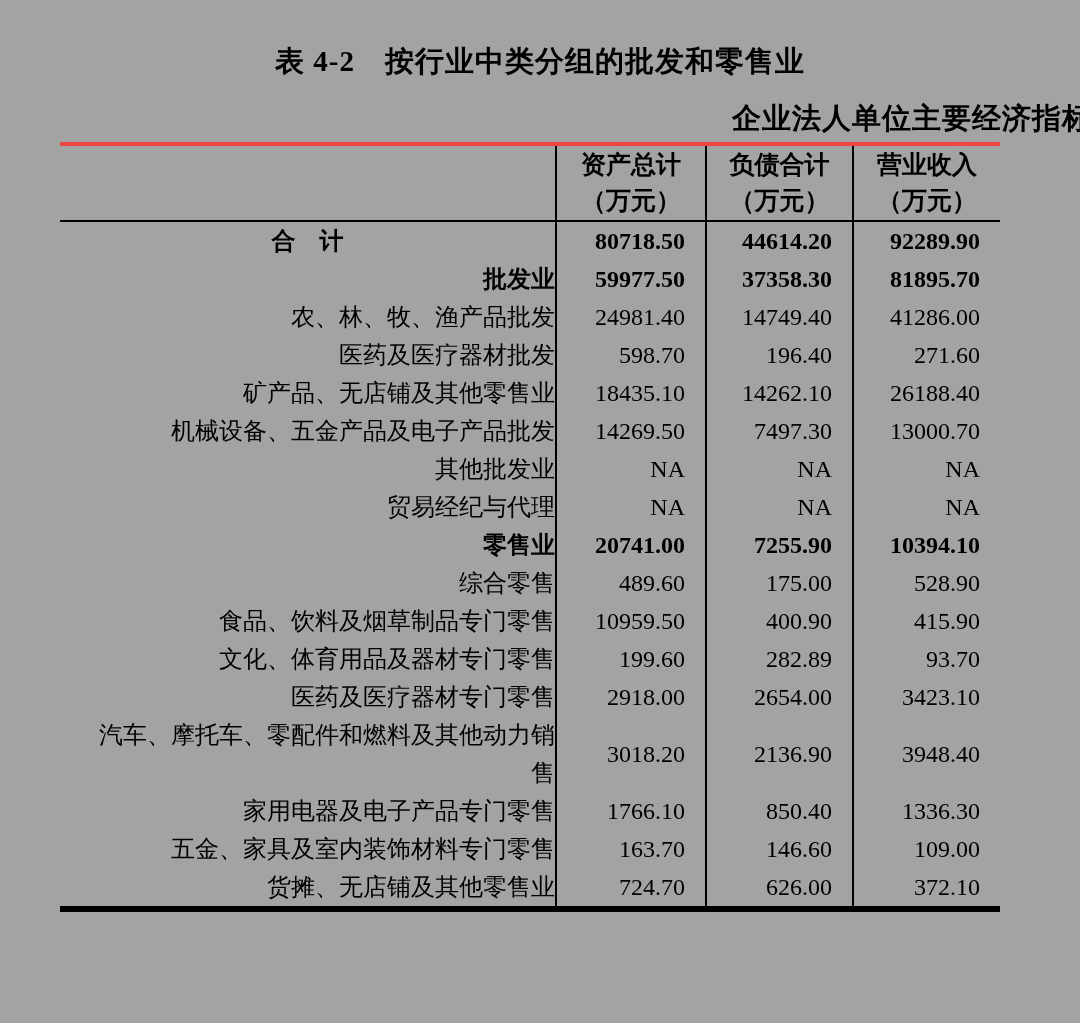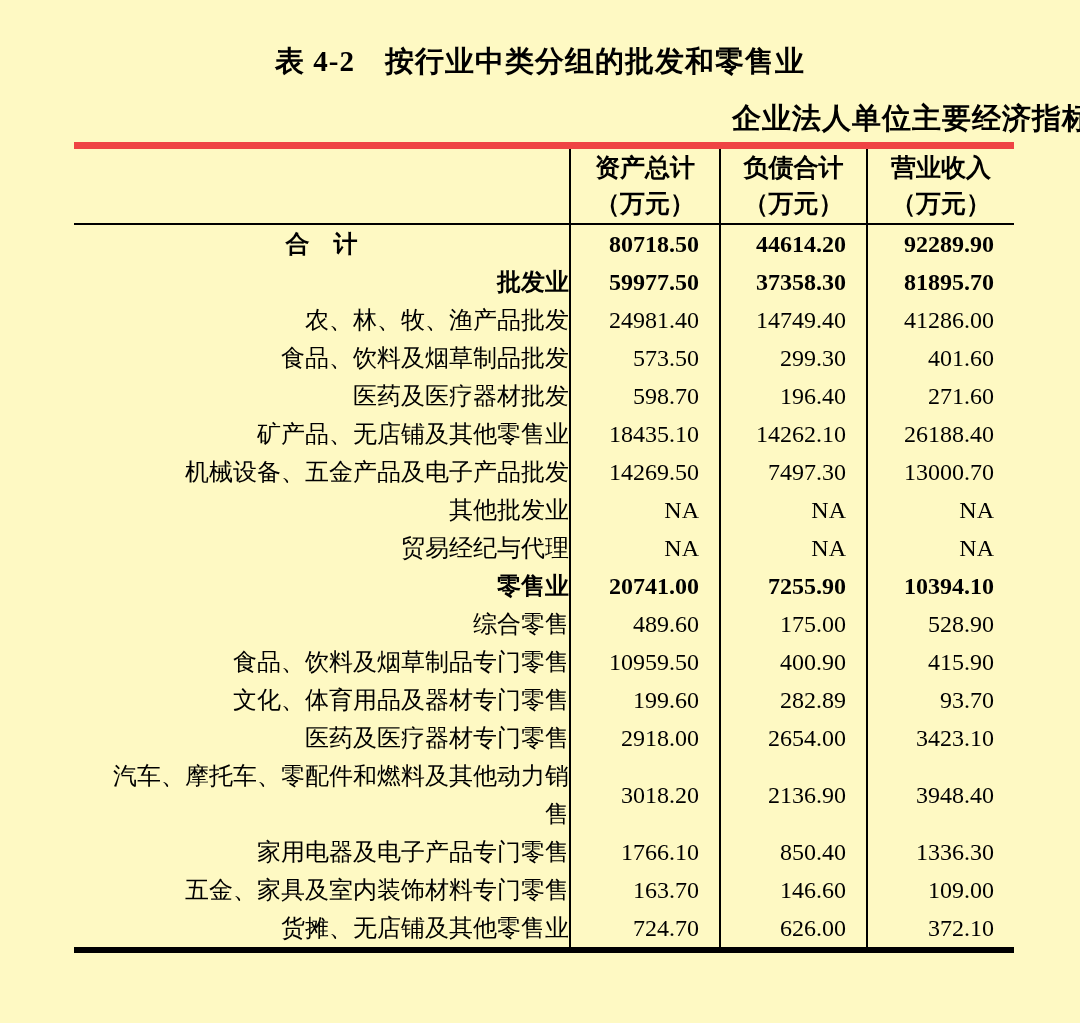--- a/index.html
+++ b/index.html
@@ -1,38 +1,38 @@
 <!DOCTYPE html>
 <html><head>
 <meta charset="utf-8">
 <style>
   html, body { margin: 0; padding: 0; background: #ffffff; }
   body {
     width: 1080px; height: 1023px;
     font-family: "Liberation Serif", "DejaVu Serif", serif;
     color: #000000;
   }
-  .page { position: relative; width: 1080px; height: 1023px; background: #fef9c3; overflow: hidden; }
+  .page { position: relative; width: 1080px; height: 1023px; background: #a3a3a3; overflow: hidden; }
 
   .doc-title {
     position: absolute; top: 44px; left: 0; width: 100%;
     text-align: center; font-size: 29px; font-weight: bold;
     letter-spacing: 1px; line-height: 34px;
   }
   .doc-subtitle {
     position: absolute; top: 101px; left: 12px; width: 100%;
     text-align: right; font-size: 29px; font-weight: bold;
     letter-spacing: 1px; line-height: 34px;
   }
 
   table.stat {
-    position: absolute; top: 142px; left: 74px;
+    position: absolute; top: 142px; left: 60px;
     width: 940px;
     border-collapse: collapse; table-layout: fixed;
-    border-top: 7px solid #ef4444;
+    border-top: 4px solid #ef4444;
     border-bottom: 6px solid #000;
   }
   col.c-label { width: 496px; }
   col.c-v1 { width: 150px; }
   col.c-v2 { width: 147px; }
   col.c-v3 { width: 147px; }
 
   thead th {
     border-bottom: 2px solid #000;
     font-weight: bold; font-size: 25px;
@@ -96,26 +96,20 @@
           <td class="label">批发业</td>
           <td class="num vline">59977.50</td>
           <td class="num vline">37358.30</td>
           <td class="num vline">81895.70</td>
         </tr>
         <tr class="row-item">
           <td class="label">农、林、牧、渔产品批发</td>
           <td class="num vline">24981.40</td>
           <td class="num vline">14749.40</td>
           <td class="num vline">41286.00</td>
-        </tr>
-        <tr class="row-item">
-          <td class="label">食品、饮料及烟草制品批发</td>
-          <td class="num vline">573.50</td>
-          <td class="num vline">299.30</td>
-          <td class="num vline">401.60</td>
         </tr>
         <tr class="row-item">
           <td class="label">医药及医疗器材批发</td>
           <td class="num vline">598.70</td>
           <td class="num vline">196.40</td>
           <td class="num vline">271.60</td>
         </tr>
         <tr class="row-item">
           <td class="label">矿产品、无店铺及其他零售业</td>
           <td class="num vline">18435.10</td>

